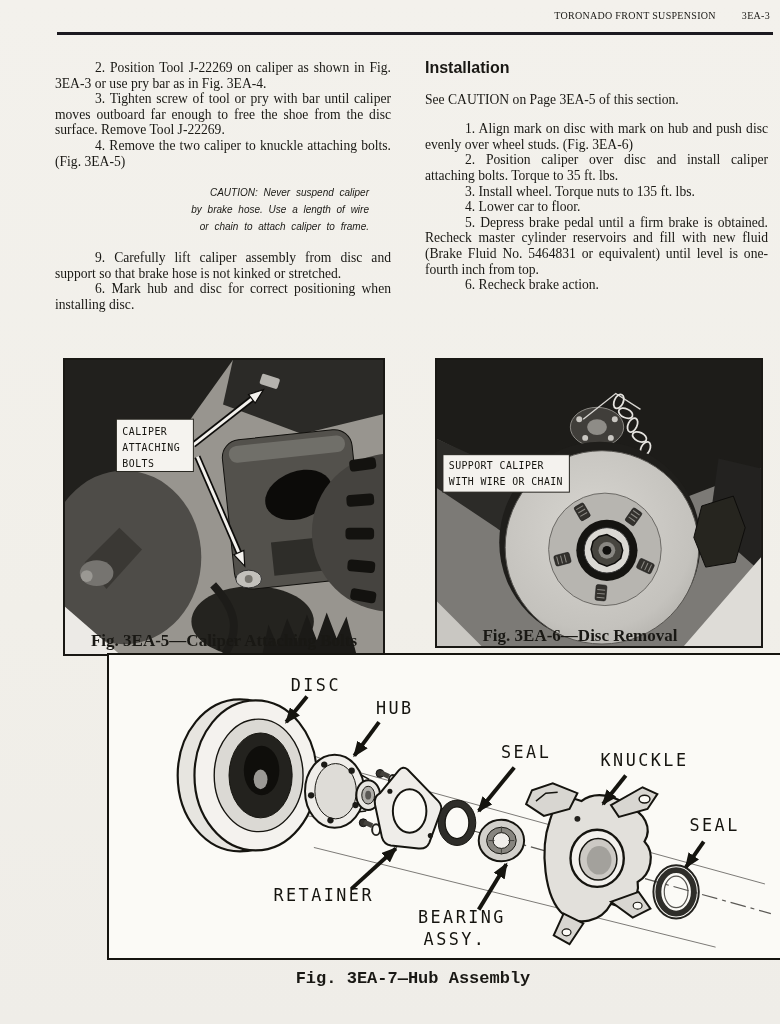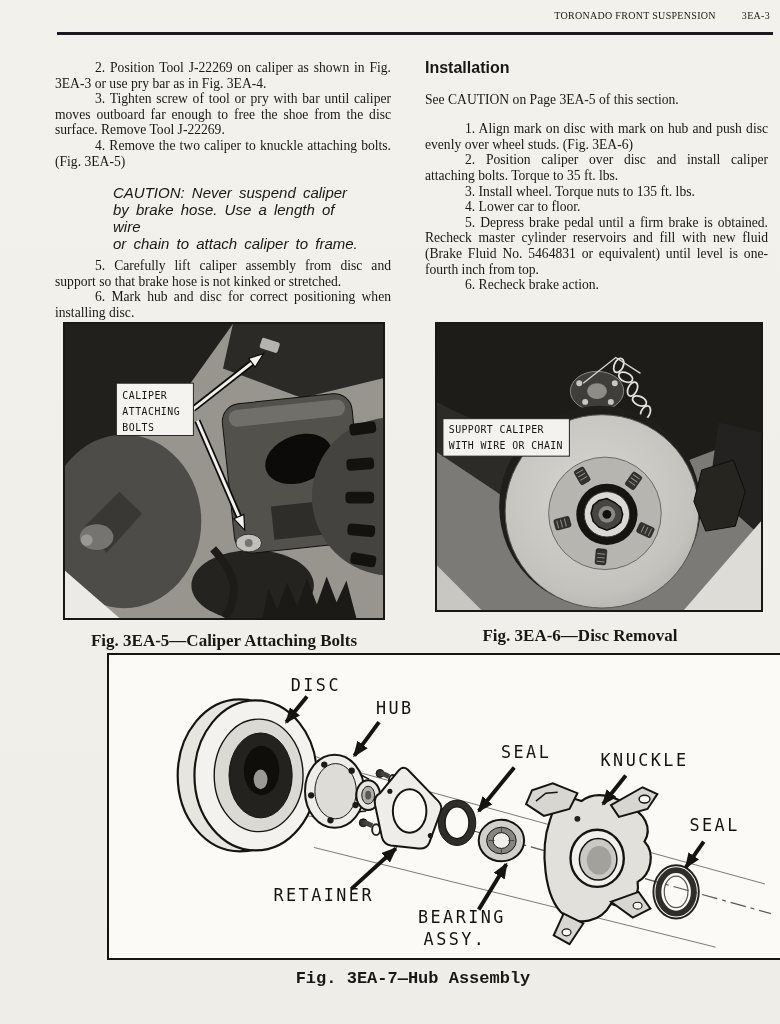--- a/index.html
+++ b/index.html
@@ -12,29 +12,29 @@
   
   .hdr{position:absolute;top:10px;left:0;width:770px;text-align:right;
        font-weight:normal;font-size:10px;letter-spacing:.3px;}
   .hdr .pgnum{margin-left:26px;}
   .hdr-rule{position:absolute;top:32px;left:57px;width:716px;height:3px;background:#1b1a20;}
   
   .col{position:absolute;top:60px;font-size:13.6px;line-height:15.6px;text-align:justify;}
   .col-left{left:55px;width:336px;}
   .col-right{left:425px;width:343px;}
   .col p{margin:0;text-indent:40px;}
-  .caution{margin:15px 0 6px 58px;width:256px;text-indent:0;
+  .caution{margin:15px 0 15px 58px;width:256px;text-indent:0;
            font-family:"Liberation Sans", sans-serif;font-style:italic;
-           font-size:15px;line-height:17px;word-spacing:3px;text-align:left;}
+           font-size:10px;line-height:17px;word-spacing:3px;text-align:right;}
   .subhead{margin:15px 0 0 0;font-weight:bold;font-family:"Liberation Sans", sans-serif;
            font-size:16px;text-indent:0 !important;}
   .noindent{text-indent:0 !important;margin-top:16px !important;}
   .gap-top{margin-top:14px !important;}
   
-  .photo{position:absolute;border:2px solid #191814;box-sizing:border-box;background:#8f8d89;}
+  .photo{position:absolute;border:2px solid #191814;box-sizing:border-box;background:#8f8d89;margin-top:36px;}
   #fig5-photo{left:63px;top:322px;width:322px;height:298px;}
   #fig6-photo{left:435px;top:322px;width:328px;height:290px;}
   .photo svg{display:block;width:100%;height:100%;}
   .figcap{position:absolute;text-align:center;font-weight:bold;font-size:17px;}
   #fig5-cap{left:63px;top:631px;width:322px;}
   #fig6-cap{left:416px;top:626px;width:328px;}
   #fig7-cap{left:63px;top:969px;width:700px;font-family:Liberation Mono, monospace;}
   #fig7-box{position:absolute;left:63px;top:653px;width:700px;height:307px;
             border:2.5px solid #15140f;box-sizing:border-box;background:#fbfaf6;margin-left:44px;}
   #fig7-box svg{display:block;width:100%;height:100%;}
@@ -52,21 +52,21 @@
 
   <div class="col col-left">
     <p>2. Position Tool J-22269 on caliper as shown in Fig. 3EA-3 or use pry bar as in Fig. 3EA-4.</p>
     <p>3. Tighten screw of tool or pry with bar until caliper moves outboard far enough to free the shoe from the disc surface. Remove Tool J-22269.</p>
     <p>4. Remove the two caliper to knuckle attaching bolts. (Fig. 3EA-5)</p>
     <div class="caution">
       <div>CAUTION: Never suspend caliper</div>
       <div>by brake hose. Use a length of wire</div>
       <div>or chain to attach caliper to frame.</div>
     </div>
-    <p>5. Carefully lift caliper assembly from disc and support so that brake hose is not kinked or stretched.</p>
+    <p>9. Carefully lift caliper assembly from disc and support so that brake hose is not kinked or stretched.</p>
     <p>6. Mark hub and disc for correct positioning when installing disc.</p>
   </div>
 
   <div class="col col-right">
     <p class="subhead">Installation</p>
     <p class="noindent">See CAUTION on Page 3EA-5 of this section.</p>
     <p class="gap-top">1. Align mark on disc with mark on hub and push disc evenly over wheel studs. (Fig. 3EA-6)</p>
     <p>2. Position caliper over disc and install caliper attaching bolts. Torque to 35 ft. lbs.</p>
     <p>3. Install wheel. Torque nuts to 135 ft. lbs.</p>
     <p>4. Lower car to floor.</p>

